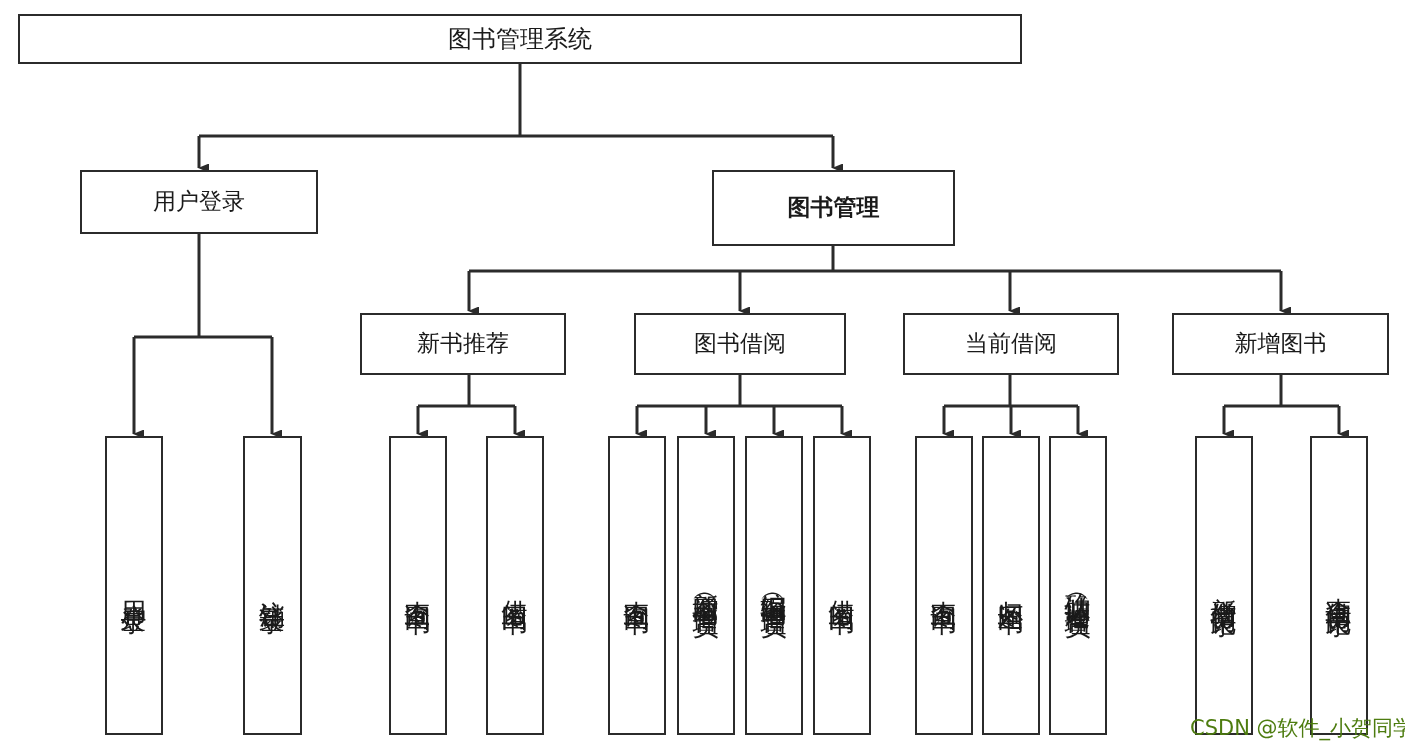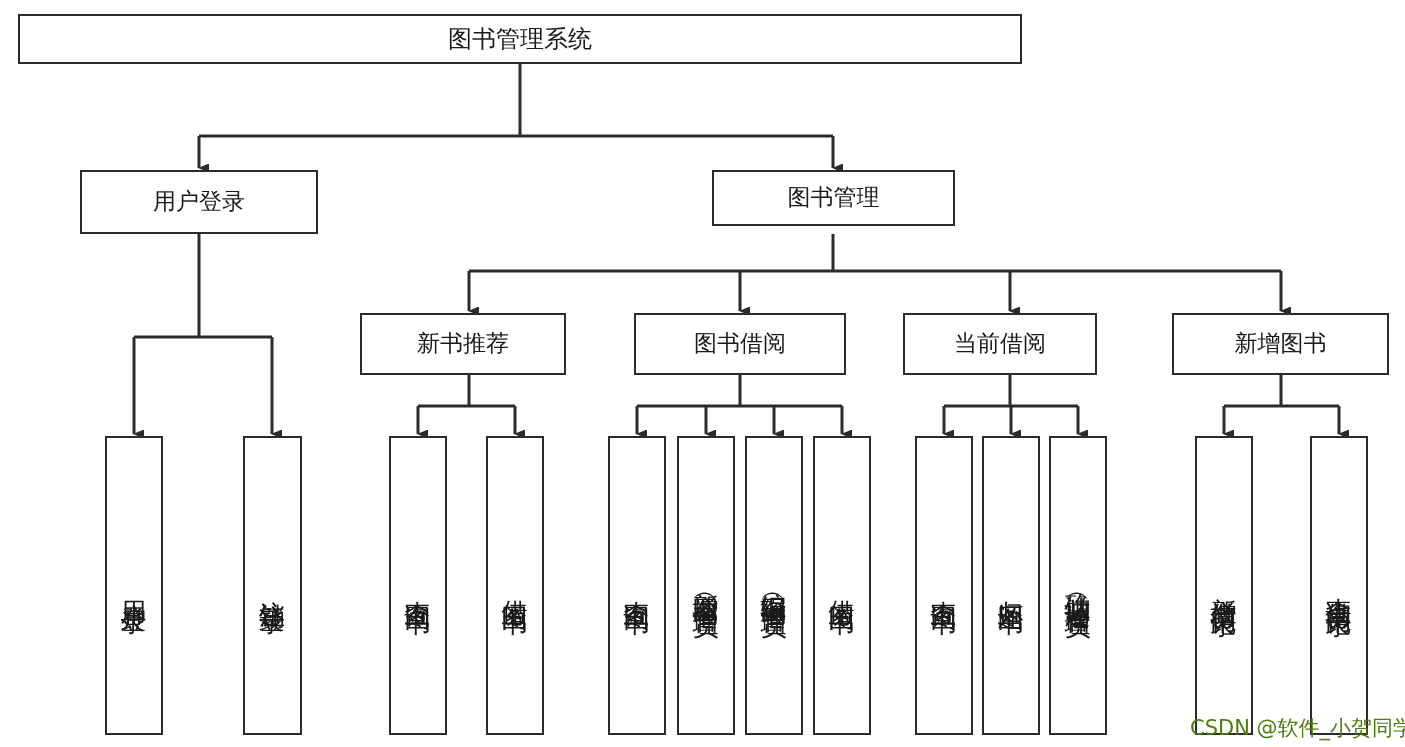--- a/index.html
+++ b/index.html
@@ -129,31 +129,31 @@
     </g>
   </svg>
 
   <div class="node root" style="left:18px; top:14px; width:1004px; height:50px;">
     <span class="node-label">图书管理系统</span>
   </div>
 
   <div class="node branch" style="left:80px; top:170px; width:238px; height:64px;">
     <span class="node-label">用户登录</span>
   </div>
-  <div class="node branch" style="left:712px; top:170px; width:243px; height:56px;">
+  <div class="node branch" style="left:712px; top:170px; width:243px; height:76px;font-weight:bold;">
     <span class="node-label">图书管理</span>
   </div>
 
   <div class="node branch" style="left:360px; top:313px; width:206px; height:62px;">
     <span class="node-label">新书推荐</span>
   </div>
   <div class="node branch" style="left:634px; top:313px; width:212px; height:62px;">
     <span class="node-label">图书借阅</span>
   </div>
-  <div class="node branch" style="left:903px; top:313px; width:194px; height:62px;">
+  <div class="node branch" style="left:903px; top:313px; width:216px; height:62px;">
     <span class="node-label">当前借阅</span>
   </div>
   <div class="node branch" style="left:1172px; top:313px; width:217px; height:62px;">
     <span class="node-label">新增图书</span>
   </div>
 
   <div class="node leaf" style="left:105px; top:436px; width:58px; height:299px;">
     <span class="node-label">用户登录</span>
   </div>
   <div class="node leaf" style="left:243px; top:436px; width:59px; height:299px;">

